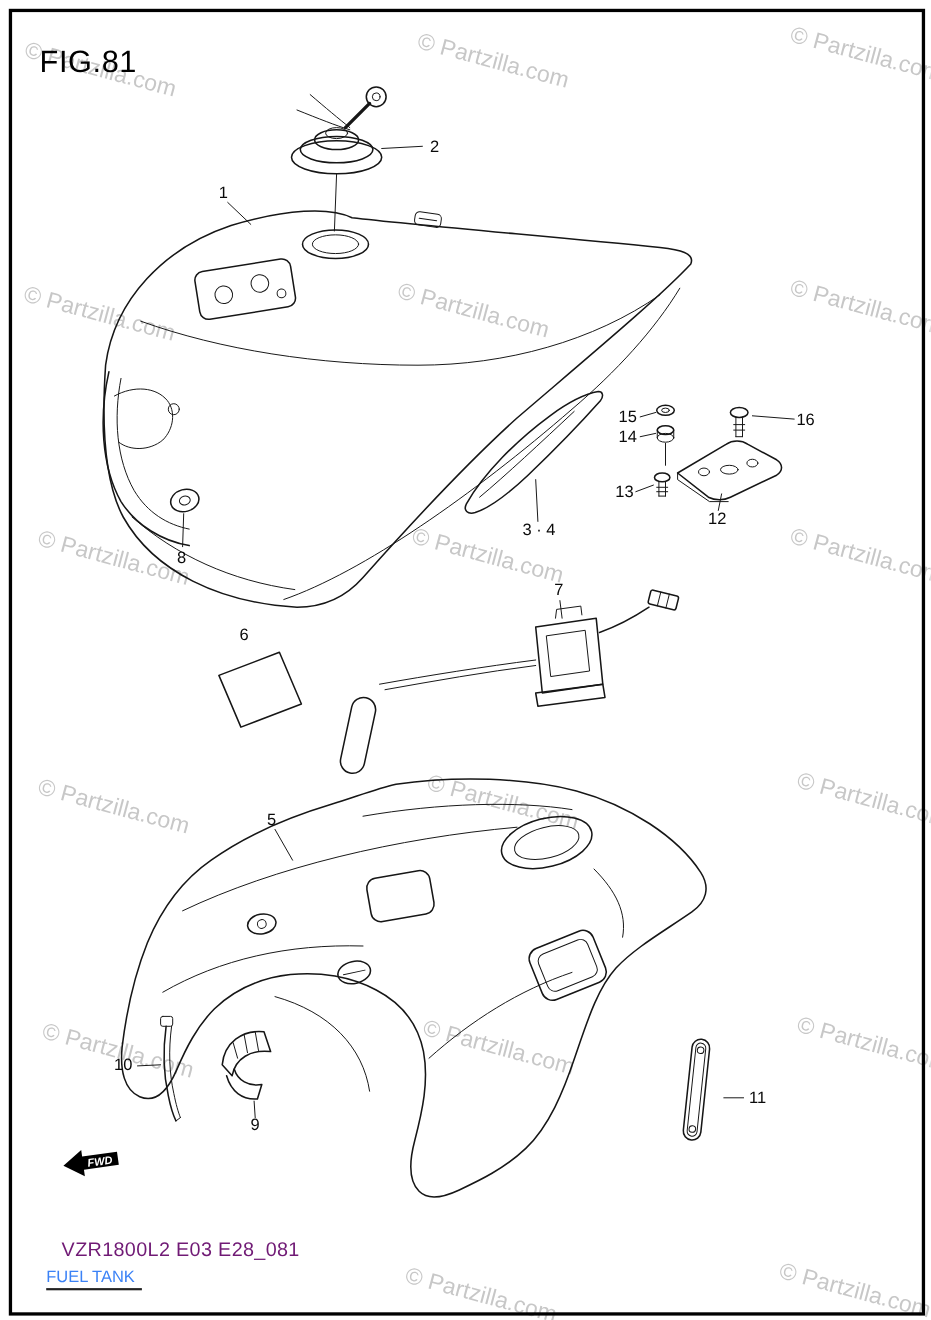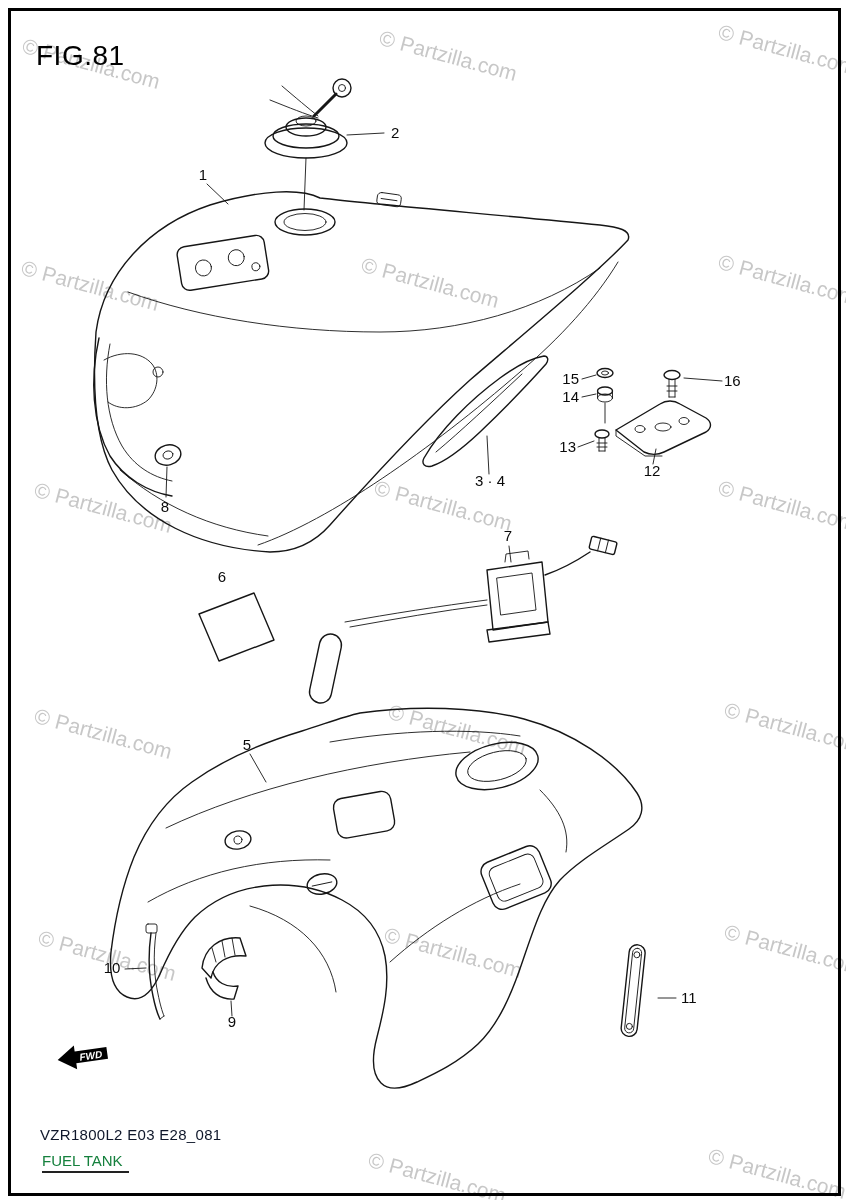--- a/index.html
+++ b/index.html
@@ -6,22 +6,22 @@
   body{
     width:846px;height:1200px;position:relative;background:#fff;overflow:hidden;
     font-family:"Liberation Sans",sans-serif;color:#111;
   }
   .frame{position:absolute;left:8px;top:8px;right:5px;bottom:4px;border:3px solid #000;pointer-events:none}
   .fig-title{position:absolute;left:36px;top:40px;font-size:28px;font-weight:normal;letter-spacing:.5px;color:#000}
   .watermark{
     position:absolute;font-size:21px;color:#9a9a9a;opacity:.55;white-space:nowrap;
     transform:rotate(15deg);transform-origin:left top;pointer-events:none;
   }
-  .footer-code{position:absolute;left:40px;top:1126px;font-size:15px;color:#0f172a;letter-spacing:.3px}
-  .footer-title{position:absolute;left:42px;top:1152px;font-size:15px;color:#15803d;border-bottom:2px solid #222;padding:0 6px 2px 0;display:inline-block}
+  .footer-code{position:absolute;left:56px;top:1126px;font-size:18px;color:#701a75;letter-spacing:.3px}
+  .footer-title{position:absolute;left:42px;top:1152px;font-size:15px;color:#3b82f6;border-bottom:2px solid #222;padding:0 6px 2px 0;display:inline-block}
   svg.diagram{position:absolute;left:0;top:0}
   .ln{fill:none;stroke:#161616;stroke-width:1.4;stroke-linecap:round;stroke-linejoin:round}
   .thin{stroke-width:.9}
   .callout{font-family:"Liberation Sans",sans-serif;font-size:15px;fill:#0a0a0a}
   .fwd-text{font-family:"Liberation Sans",sans-serif;font-size:10px;font-weight:bold;font-style:italic;fill:#fff}
 </style>
 </head>
 <body>
 
 <div>

